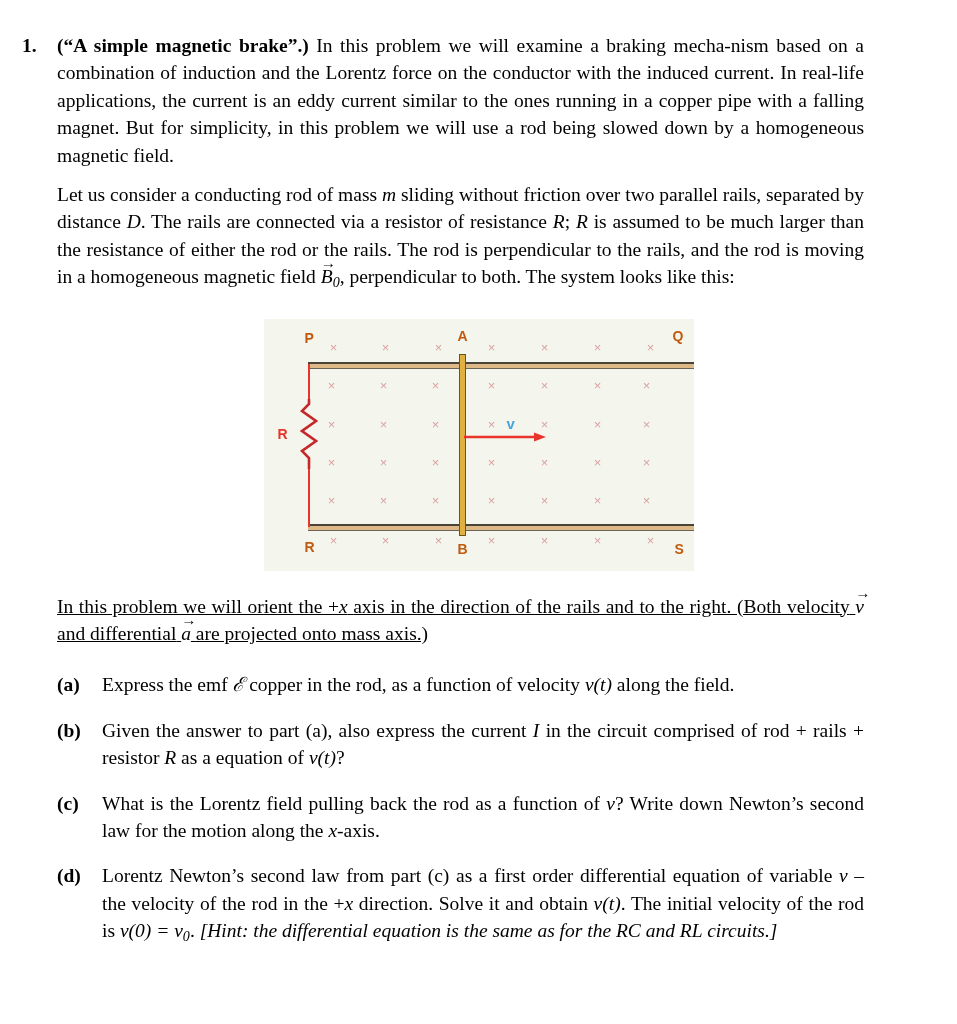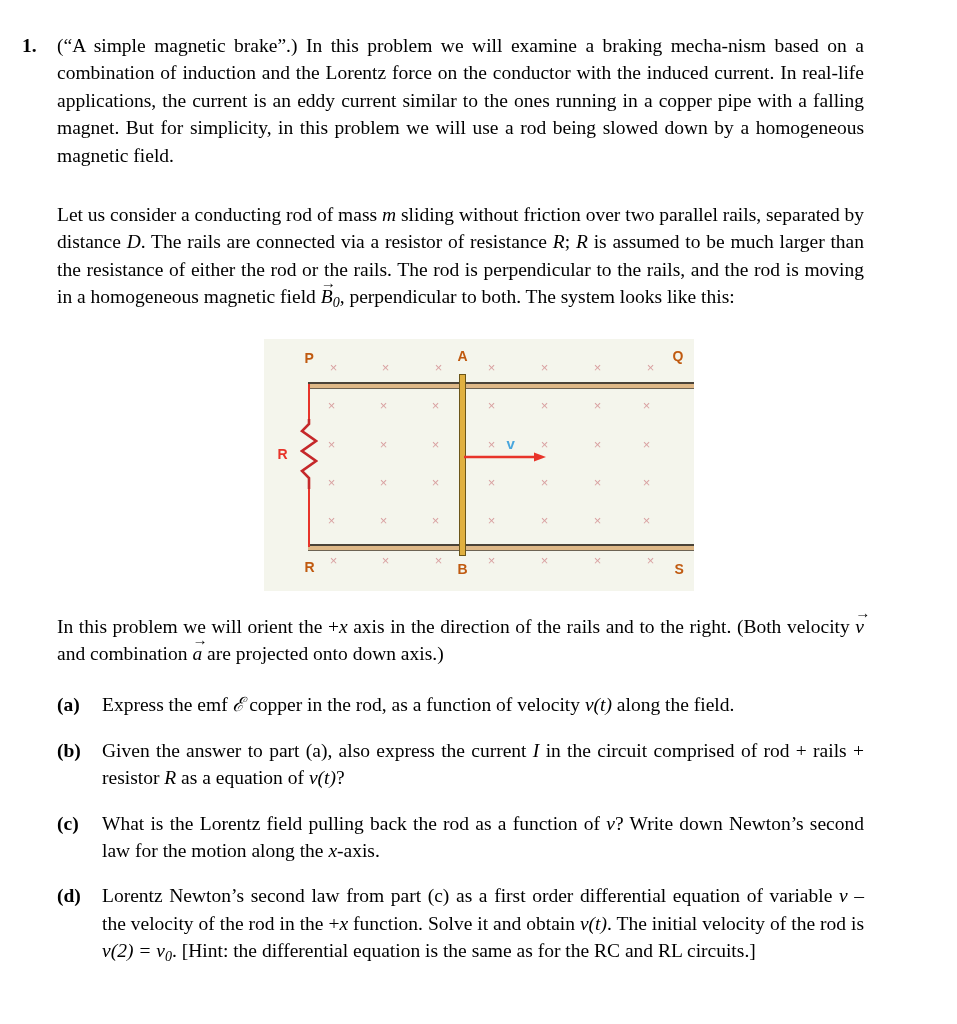--- a/index.html
+++ b/index.html
@@ -40,24 +40,24 @@
     margin-left: 35px;
     font-size: 19.5px;
     line-height: 27.4px;
     text-align: justify;
     text-justify: inter-word;
   }
   .para {
     margin: 0;
     text-align: justify;
   }
-  .para + .para { margin-top: 32px; }
-
-  .bld { font-weight: normal; }
-  .ital { }
+  .para + .para { margin-top: 12px; }
+
+  .bld { font-weight: bold; }
+  .ital { font-style: italic; }
   
   .mv {
     font-family: "Liberation Serif", "DejaVu Serif", serif;
     font-style: italic;
   }
   .mvec {
     position: relative;
     font-style: italic;
     display: inline-block;
   }
@@ -196,20 +196,21 @@
     text-align: left;
     font-weight: bold;
     font-size: 19.5px;
     line-height: 27.4px;
   }
   .mid-para {
     margin: 22px 93px 0 57px;
     font-size: 19.5px;
     line-height: 27.4px;
     text-align: justify;
+    text-decoration: underline;
   }
 </style>
 </head>
 <body>
 
 <div class="page">
 
   <div class="problem">
     <span class="prob-num">1.</span>
     <div class="prob-body">
@@ -296,21 +297,21 @@
       <span class="fig-label" style="left:409px; top:10px;">Q</span>
       <span class="fig-label" style="left:41px;  top:221px;">R</span>
       <span class="fig-label" style="left:194px; top:223px;">B</span>
       <span class="fig-label" style="left:411px; top:223px;">S</span>
       <span class="fig-label res" style="left:14px; top:108px;">R</span>
       <span class="fig-label vel" style="left:243px; top:98px;">v</span>
 
     </div>
   </div>
 
-  <p class="mid-para"><span>In this problem we will orient the +</span><span class="mv">x</span> <span>axis in the direction of the rails and to the right. (Both velocity</span> <span class="mvec"><span class="arr">→</span><span>v</span></span> <span>and combination</span> <span class="mvec"><span class="arr">→</span><span>a</span></span> <span>are projected onto down axis.)</span></p>
+  <p class="mid-para"><span>In this problem we will orient the +</span><span class="mv">x</span> <span>axis in the direction of the rails and to the right. (Both velocity</span> <span class="mvec"><span class="arr">→</span><span>v</span></span> <span>and differential</span> <span class="mvec"><span class="arr">→</span><span>a</span></span> <span>are projected onto mass axis.)</span></p>
 
   <div class="subparts">
 
     <div class="subitem">
       <span class="sub-marker">(a)</span>
       <span>Express the emf</span>
       <span class="script-e">ℰ</span>
       <span>copper in the rod, as a function of velocity</span>
       <span class="mv">v(t)</span>
       <span>along the field.</span>
@@ -331,21 +332,21 @@
       <span>What is the Lorentz field pulling back the rod as a function of</span>
       <span class="mv">v</span><span>?  Write down Newton’s second law for the motion along the</span>
       <span class="mv">x</span><span>-axis.</span>
     </div>
 
     <div class="subitem">
       <span class="sub-marker">(d)</span>
       <span>Lorentz Newton’s second law from part (c) as a first order differential equation of variable</span>
       <span class="mv">v</span>
       <span>– the velocity of the rod in the +</span><span class="mv">x</span>
-      <span>function. Solve it and obtain</span>
+      <span>direction. Solve it and obtain</span>
       <span class="mv">v(t)</span><span>. The initial velocity of the rod is</span>
-      <span class="mv">v(2) = v</span><span class="sub">0</span><span>.</span>
+      <span class="mv">v(0) = v</span><span class="sub">0</span><span>.</span>
       <span class="ital">[Hint: the differential equation is the same as for the RC and RL circuits.]</span>
     </div>
 
   </div>
 
 </div>
 
 </body></html>

